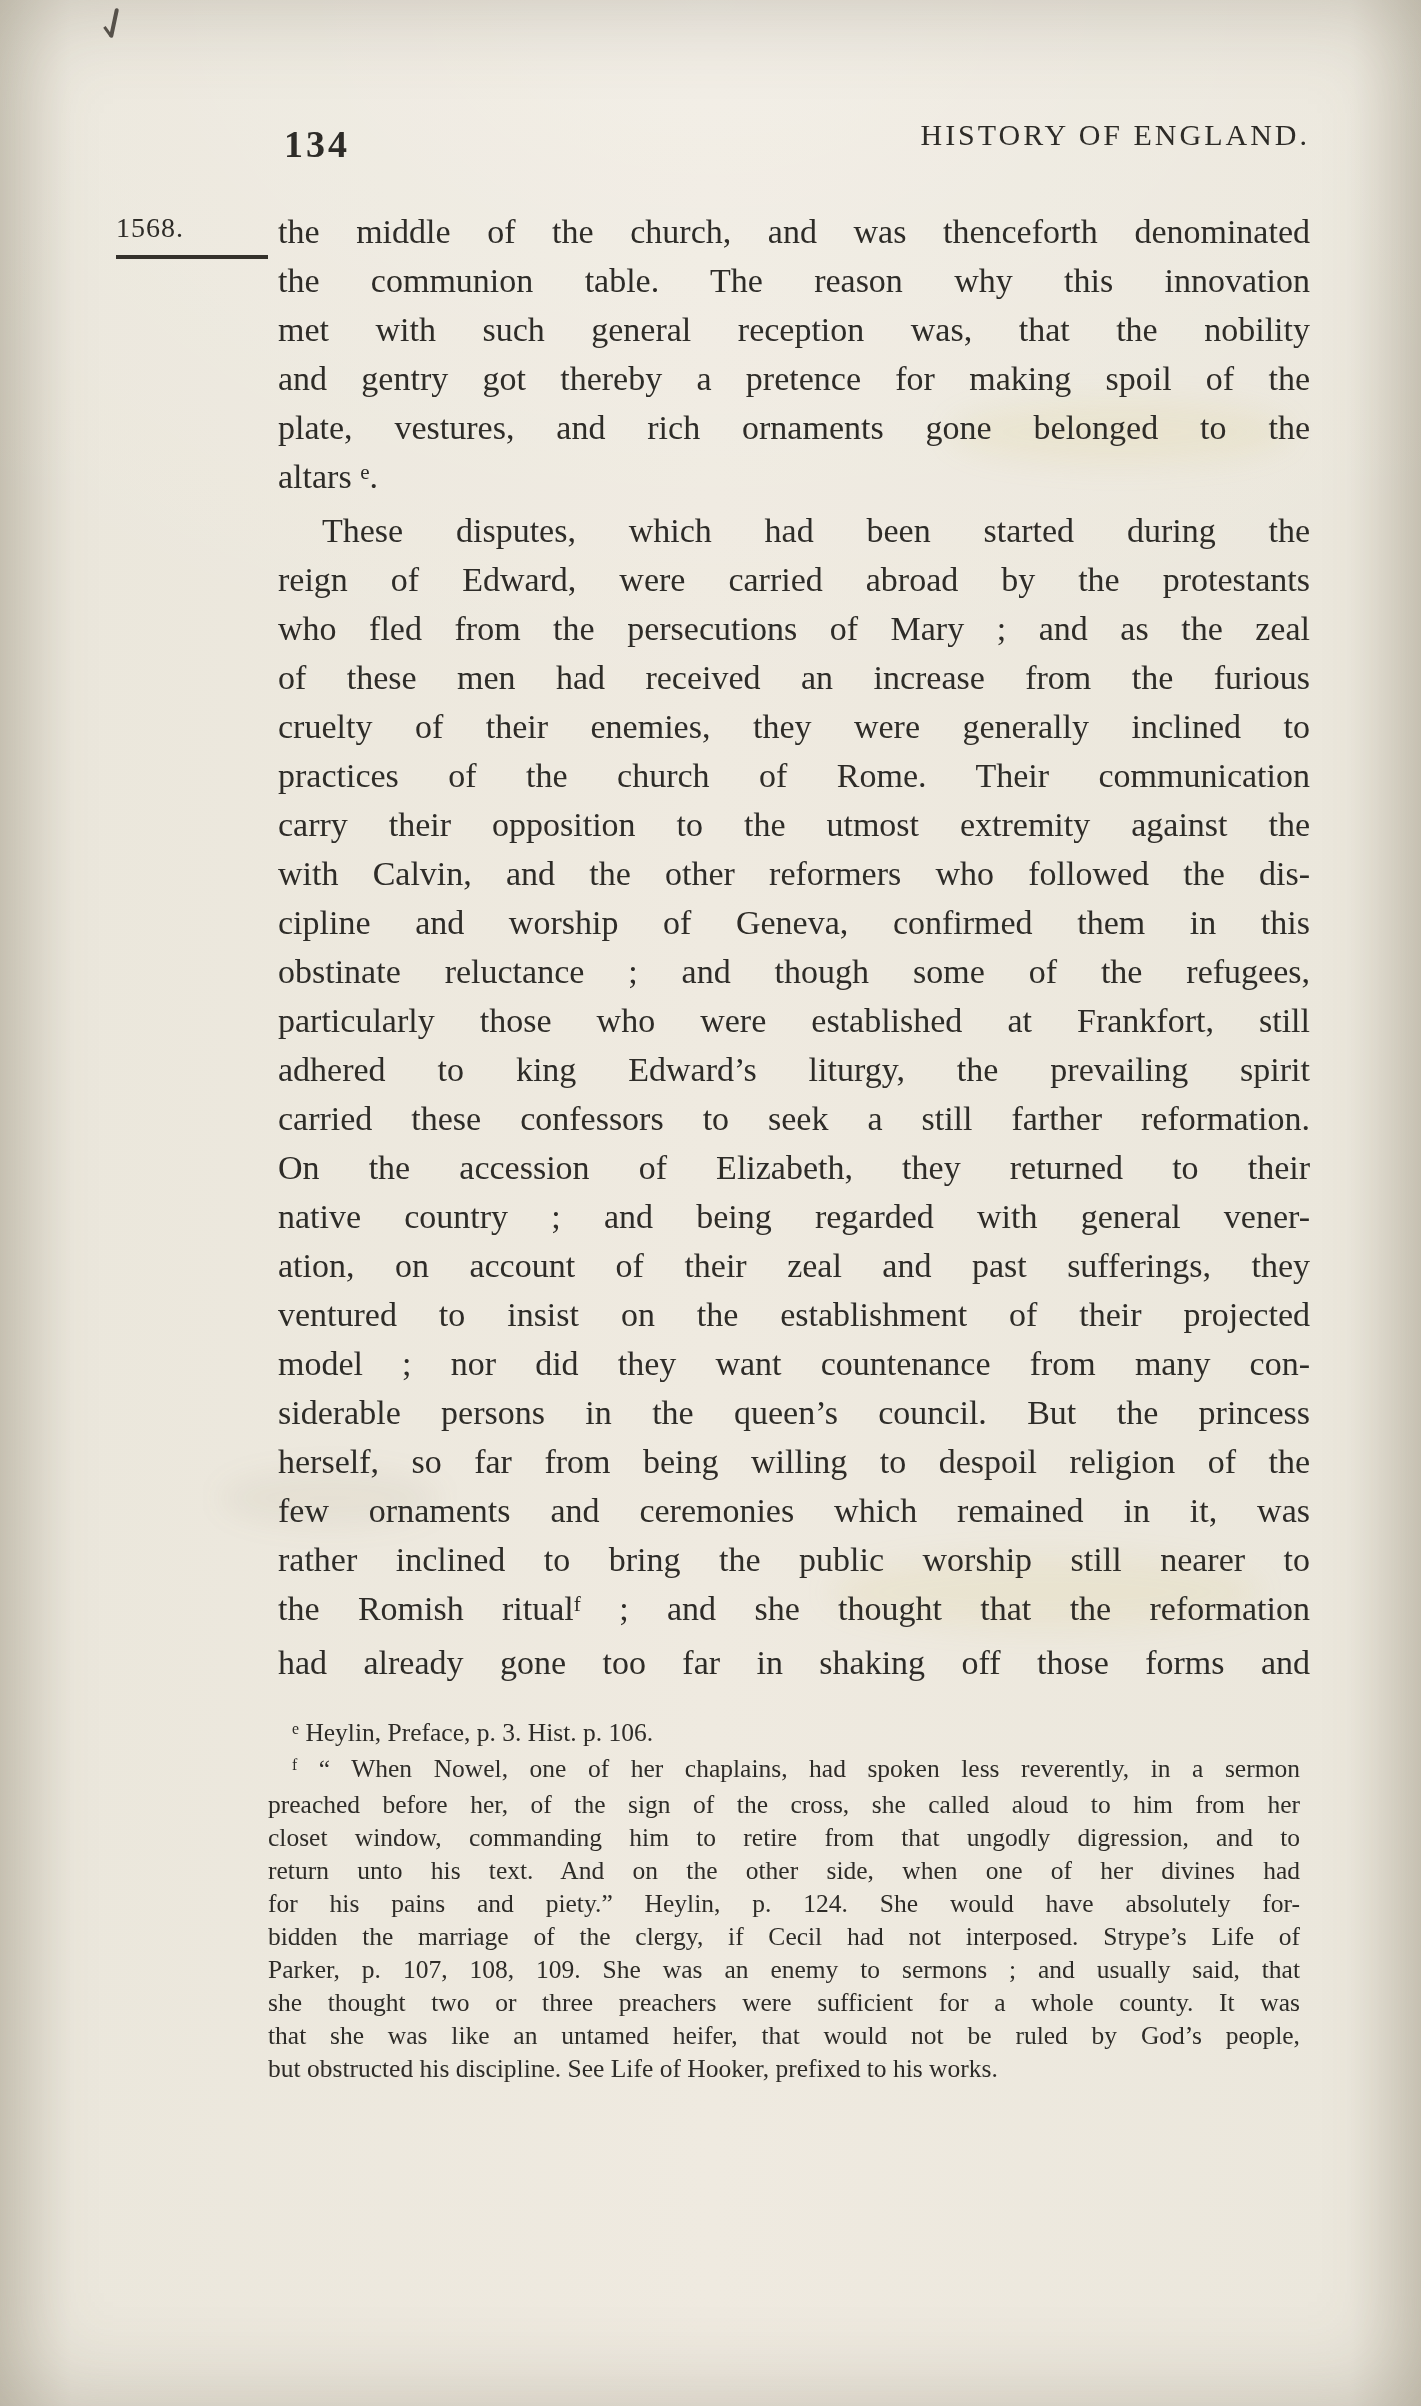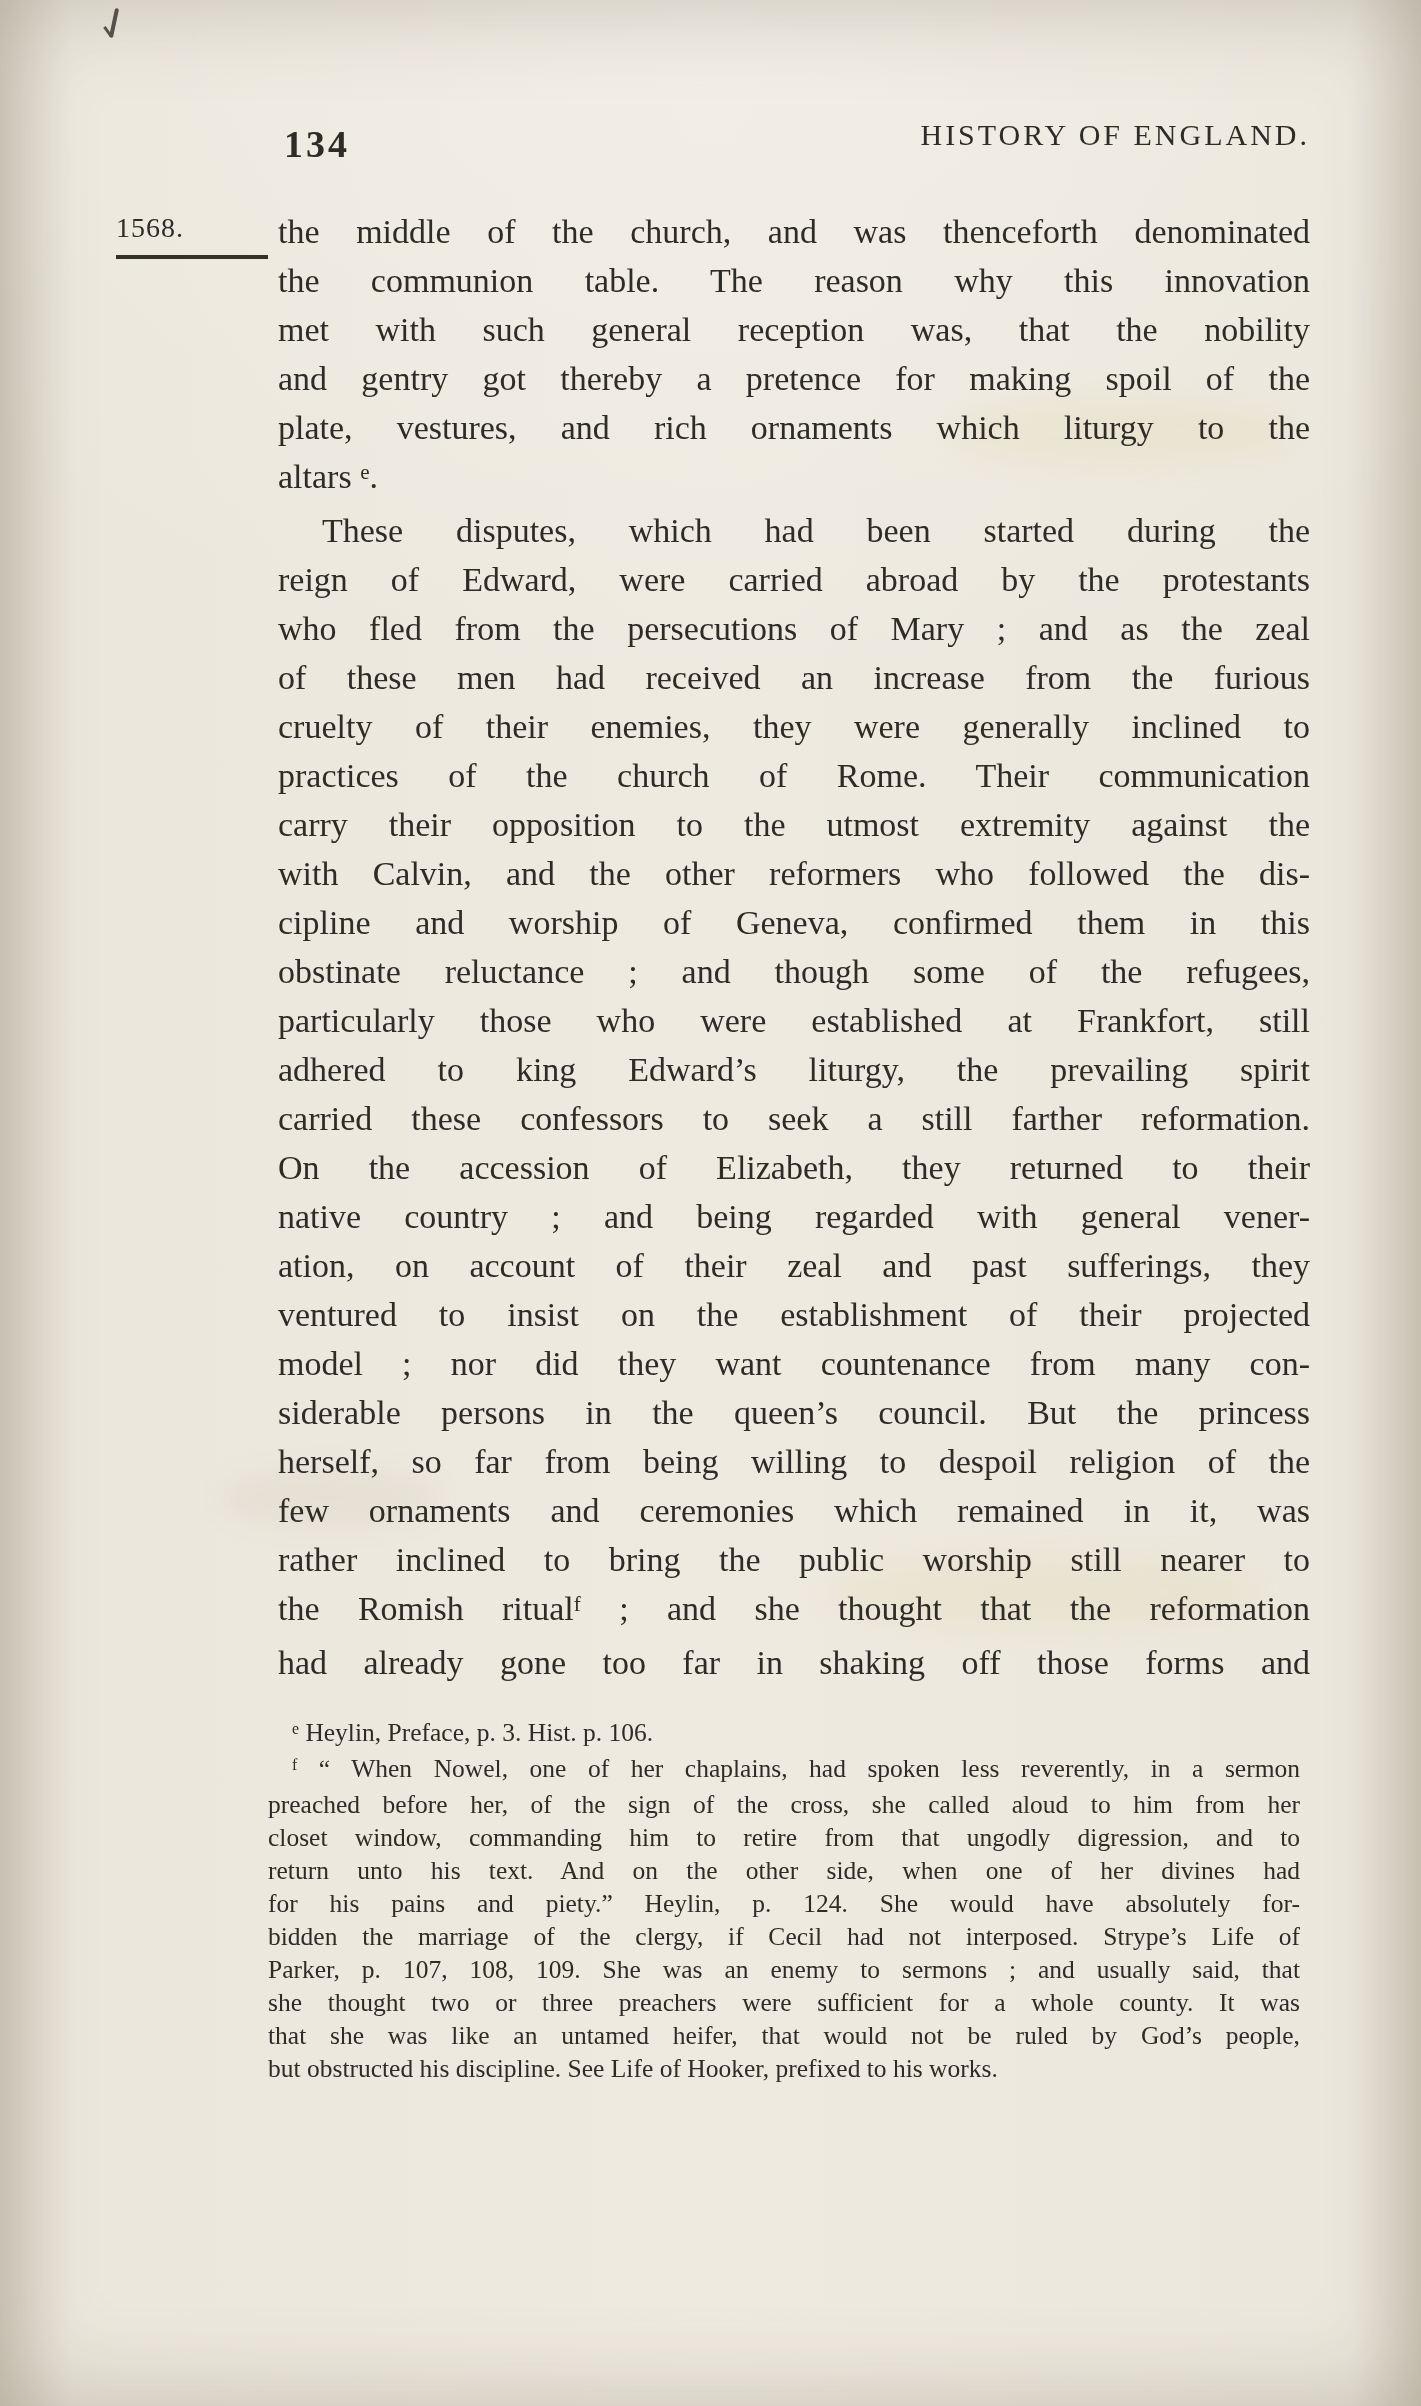--- a/index.html
+++ b/index.html
@@ -87,21 +87,21 @@
     <span class="year">1568.</span>
     <div class="year-rule"></div>
   </aside>
 
   <main class="body-text">
       <div>
         <div class="line">the middle of the church, and was thenceforth denominated</div>
         <div class="line">the communion table.  The reason why this innovation</div>
         <div class="line">met with such general reception was, that the nobility</div>
         <div class="line">and gentry got thereby a pretence for making spoil of the</div>
-        <div class="line">plate, vestures, and rich ornaments which liturgy to the</div>
+        <div class="line">plate, vestures, and rich ornaments gone belonged to the</div>
         <div class="line last-short">altars <sup>e</sup>.</div>
       </div>
       <div>
         <div class="line first-indent">These disputes, which had been started during the</div>
         <div class="line">reign of Edward, were carried abroad by the protestants</div>
         <div class="line">who fled from the persecutions of Mary ; and as the zeal</div>
         <div class="line">of these men had received an increase from the furious</div>
         <div class="line">cruelty of their enemies, they were generally inclined to</div>
         <div class="line">practices of the church of Rome.  Their communication</div>
         <div class="line">carry their opposition to the utmost extremity against the</div>

